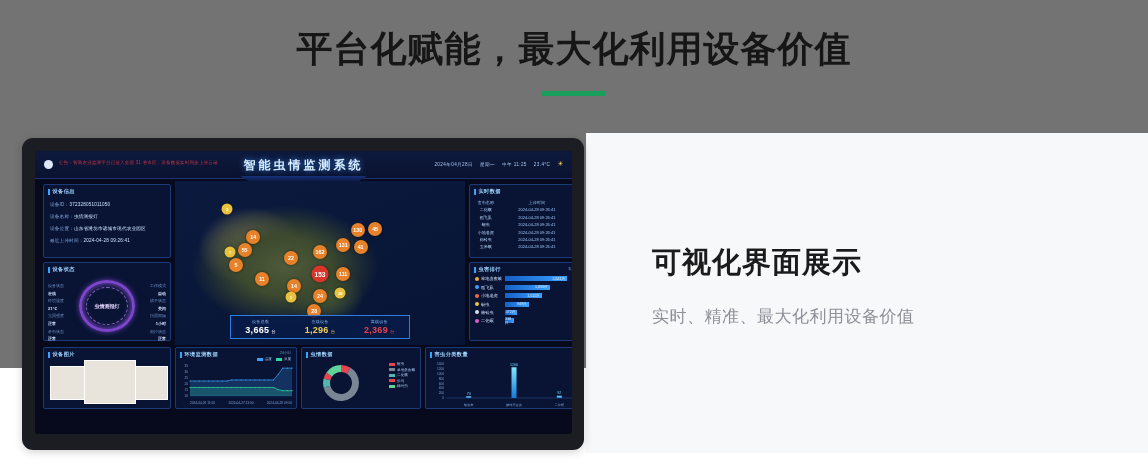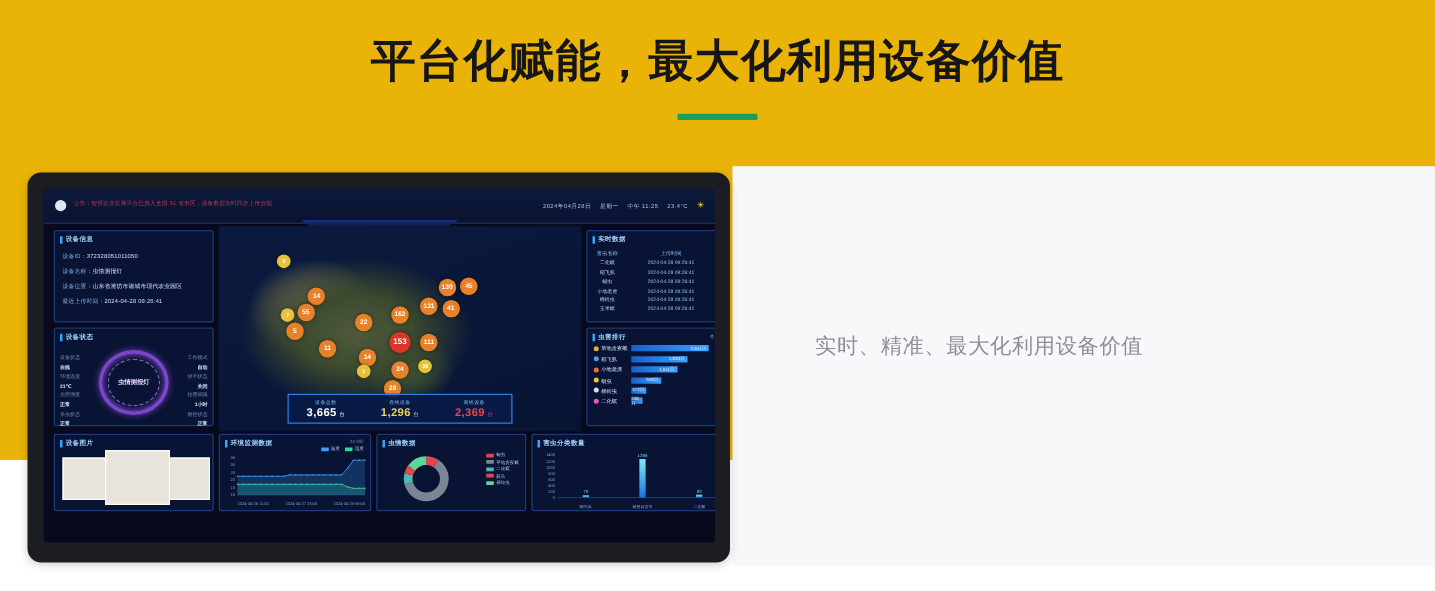--- a/index.html
+++ b/index.html
@@ -2,21 +2,21 @@
 <html><head>
 <meta charset="utf-8">
 <style>
   * { box-sizing: border-box; margin: 0; padding: 0; }
   html, body {
     width: 1148px; height: 473px;
     background: #ffffff;
     font-family: "Liberation Sans", "DejaVu Sans", sans-serif;
     overflow: hidden;
   }
-  .page { position: relative; width: 1148px; height: 368px; background: #eab308; }
+  .page { position: relative; width: 1148px; height: 368px; background: #737373; }
 
   
   .title-wrap { width: 100%; text-align: center; padding-top: 26px; }
   .main-title {
     font-size: 36px; font-weight: bold; color: #161616;
     letter-spacing: 1px; line-height: 1.25;
   }
   .title-rule {
     width: 64px; height: 5px; background: #1a9e5c;
     margin: 20px auto 0; border-radius: 1px;
@@ -221,30 +221,32 @@
 
   <div class="title-wrap">
     <div class="main-title">平台化赋能，最大化利用设备价值</div>
     <div class="title-rule"></div>
   </div>
 
   <div class="lower">
 
     <div class="right-card">
       <div class="right-inner">
+        <div class="rc-title">可视化界面展示</div>
         <div class="rc-sub">实时、精准、最大化利用设备价值</div>
       </div>
     </div>
 
     <div class="monitor">
       <div class="screen">
 
         <div class="dash-head">
           <div class="head-dot"></div>
           <div class="head-ticker">公告：智慧农业监测平台已接入全国 31 省市区，设备数据实时同步上传云端</div>
+          <div class="head-title">智能虫情监测系统</div>
           <div class="head-meta">
             <span>2024年04月28日</span>
             <span>星期一</span>
             <span>中午 11:25</span>
             <span>23.4°C</span>
             <span class="wx">☀</span>
           </div>
         </div>
         <div class="head-title-deco"></div>
 

